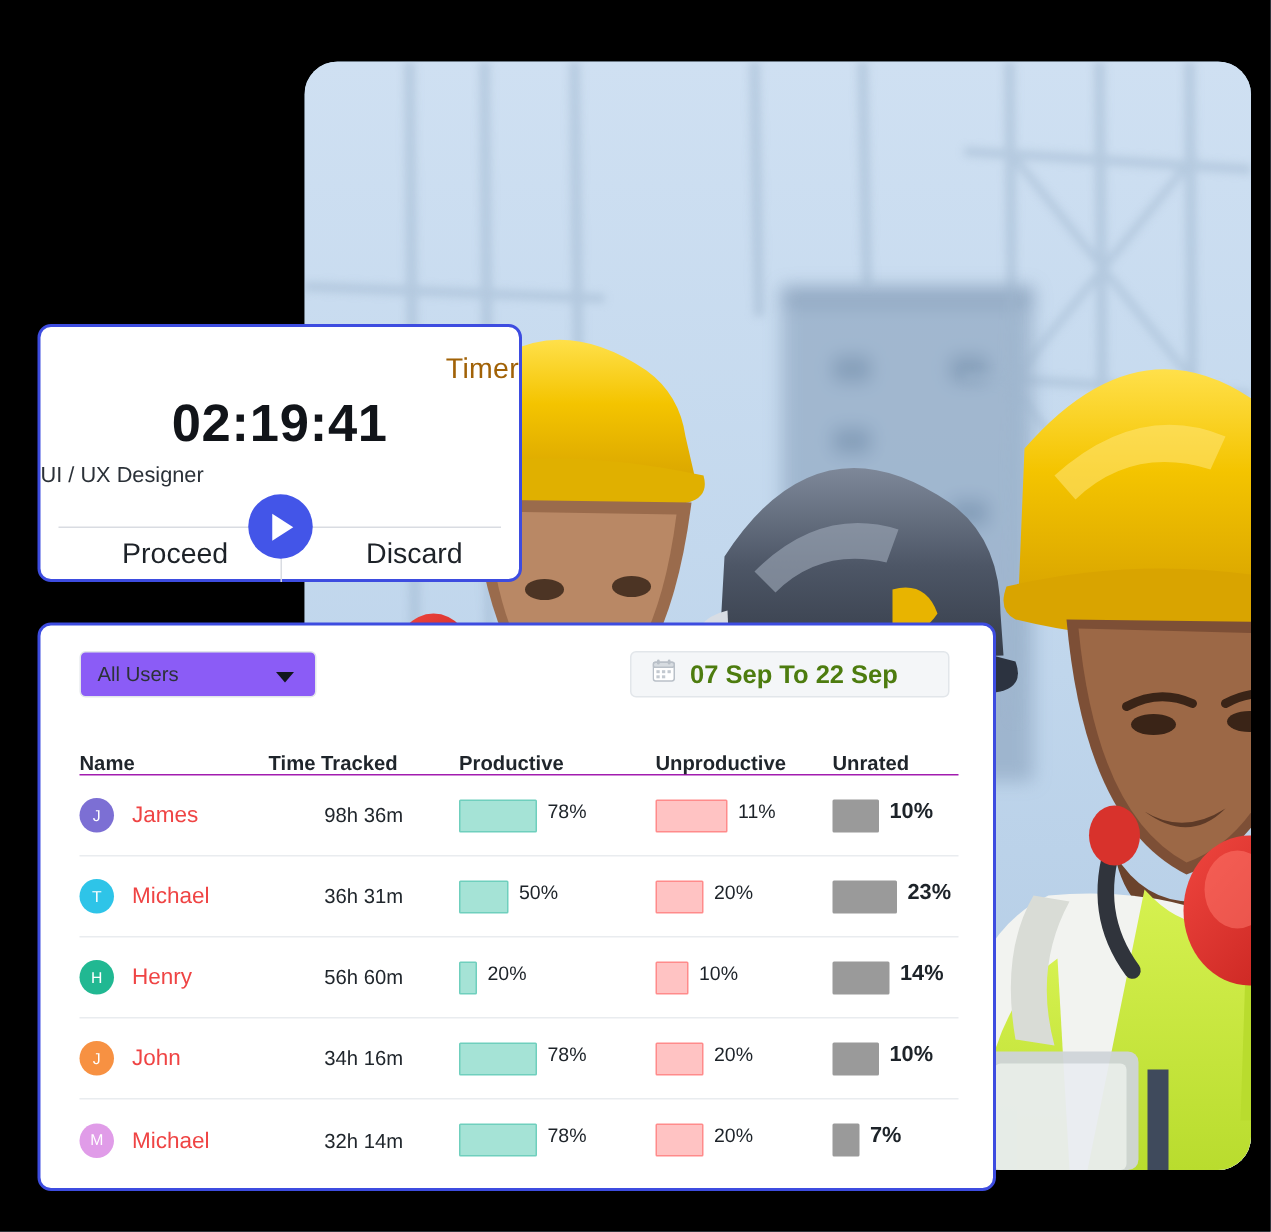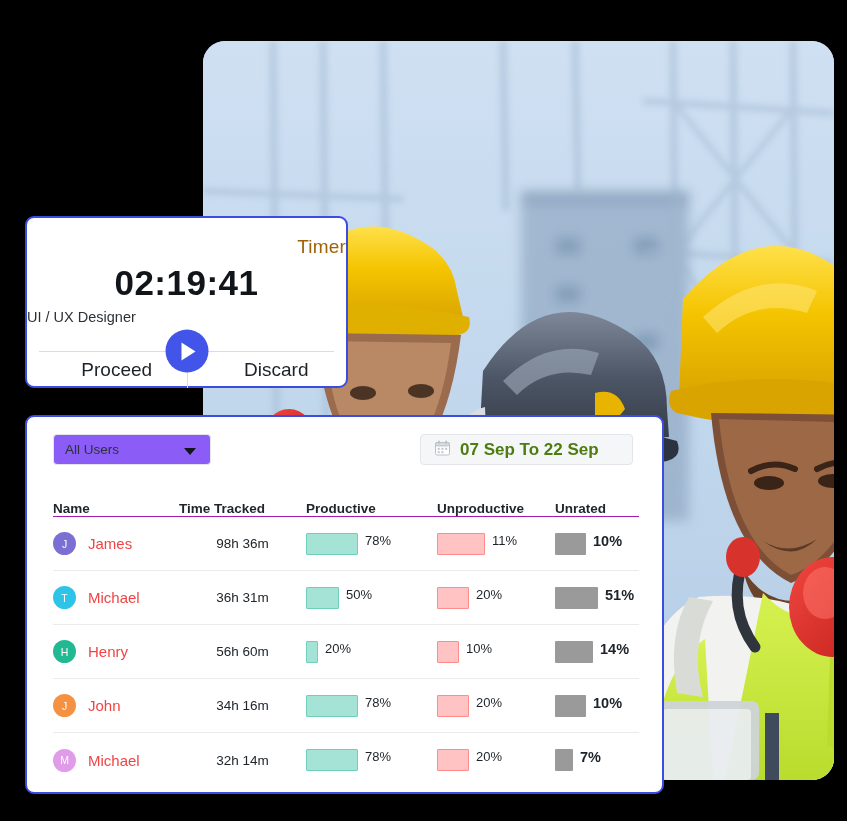--- a/index.html
+++ b/index.html
@@ -444,21 +444,21 @@
             <div class="bar-cell prod">
               <div class="bar prod" style="width: 33px;"></div>
               <span class="pct">50%</span>
             </div>
             <div class="bar-cell unprod">
               <div class="bar unprod" style="width: 32px;"></div>
               <span class="pct">20%</span>
             </div>
             <div class="bar-cell unrated">
               <div class="bar unrated" style="width: 43px;"></div>
-              <span class="pct strong">51%</span>
+              <span class="pct strong">23%</span>
             </div>
           </div>
           <div class="drow">
             <div class="name-cell">
               <span class="avatar" style="background: rgb(33, 184, 146);">H</span>
               <span class="name-txt">Henry</span>
             </div>
             <div class="time-cell">56h 60m</div>
             <div class="bar-cell prod">
               <div class="bar prod" style="width: 12px;"></div>

